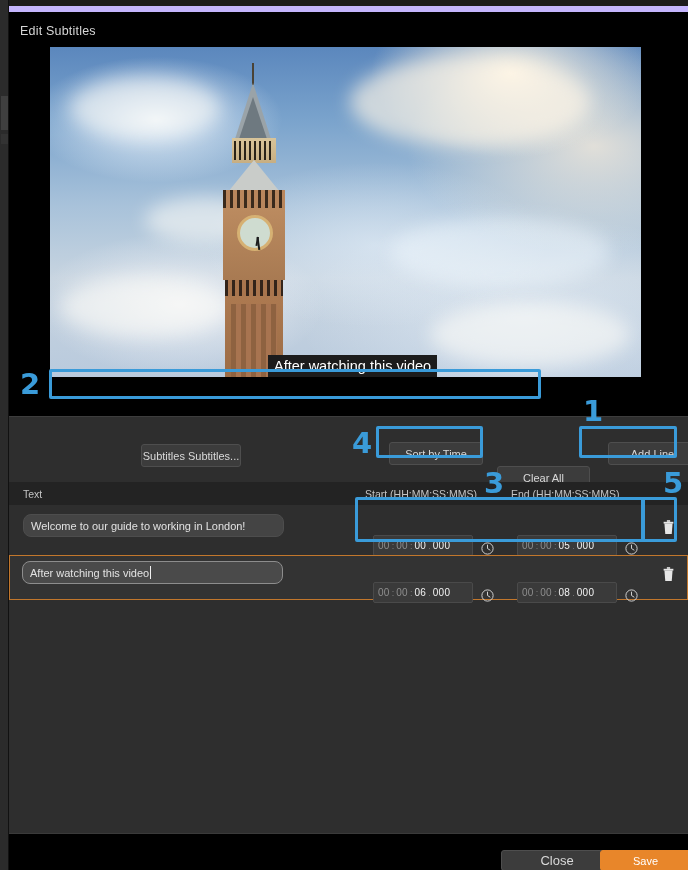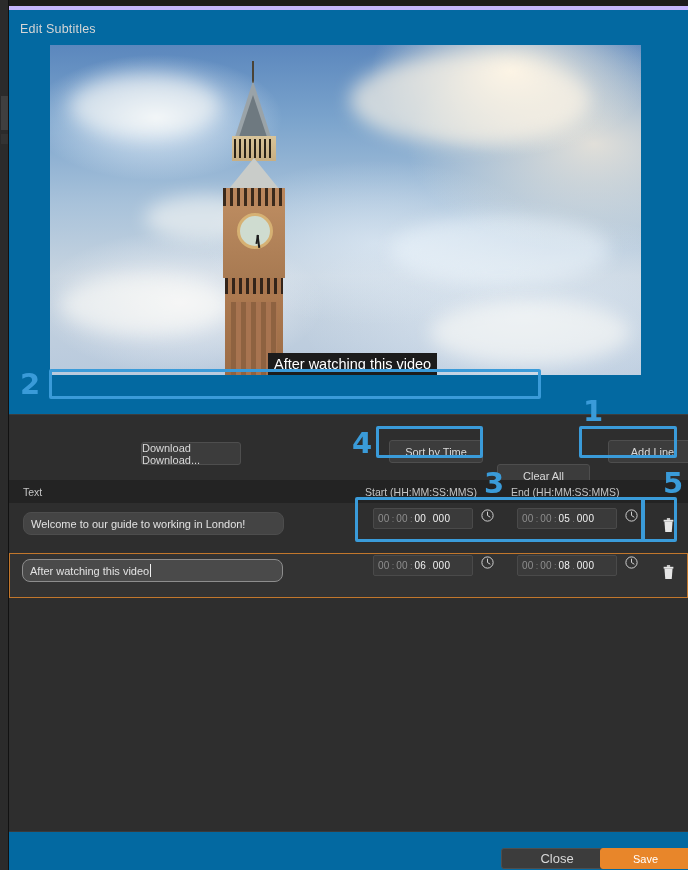--- a/index.html
+++ b/index.html
@@ -24,22 +24,22 @@
   .left-strip-tab {
     position: absolute; left: 1px; width: 7px; background: #3f3f3f;
   }
   .left-strip-tab.a { top: 96px; height: 34px; }
   .left-strip-tab.b { top: 134px; height: 10px; background:#333; }
 
   
   .dialog {
     position: absolute; left: 9px; top: 6px;
     width: 679px; height: 864px;
-    background: #0369a1;
-    border-top: 4px solid #c4b5fd;
+    background: #000000;
+    border-top: 6px solid #c4b5fd;
   }
 
   .dialog-title {
     position: absolute; left: 11px; top: 12px;
     font-size: 12.5px; color: #d6d6d6; letter-spacing: .2px;
   }
 
   
   .video-wrap {
     position: absolute; left: 41px; top: 35px;
@@ -223,23 +223,23 @@
     display: flex; align-items: center; padding-left: 7px;
     overflow: hidden; white-space: nowrap;
   }
   .row2 .row-text { left: 12px; border-color: #8d8d8d; background:#4a4a4a;}
   .caret {
     display: inline-block; width: 1px; height: 13px;
     background: #f0f0f0; margin-left: 1px;
   }
 
   .time-group {
-    position: absolute; top: 1px;
+    position: absolute; top: 19px;
     height: 28px; width: 130px;
-    display: flex; align-items: flex-start;
+    display: flex; align-items: flex-end;
   }
   .tg-start { left: 364px; }
   .tg-end   { left: 508px; }
   .row2 .tg-start { left: 363px; }
   .row2 .tg-end   { left: 507px; }
 
   .time-field {
     width: 100px; height: 21px;
     background: #3a3a3a; border: 1px solid #4a4a4a; border-radius: 2px;
     display: flex; align-items: center;
@@ -338,21 +338,21 @@
         <div class="shaft"></div>
       </div>
 
       <div class="sub-overlay">After watching this video</div>
     </div>
 
 
     <div class="divider"></div>
     <div class="panel-bg"></div>
 
-    <div class="btn download">Download Download...</div>
+    <div class="btn download">Subtitles Subtitles...</div>
     <div class="btn sort">Sort by Time</div>
     <div class="btn clear">Clear All</div>
     <div class="btn addline">Add Line</div>
 
     <div class="col-head-bar"></div>
     <div class="col-head ch-text">Text</div>
     <div class="col-head ch-start">Start (HH:MM:SS:MMS)</div>
     <div class="col-head ch-end">End (HH:MM:SS:MMS)</div>
 
     <div class="row row1">

